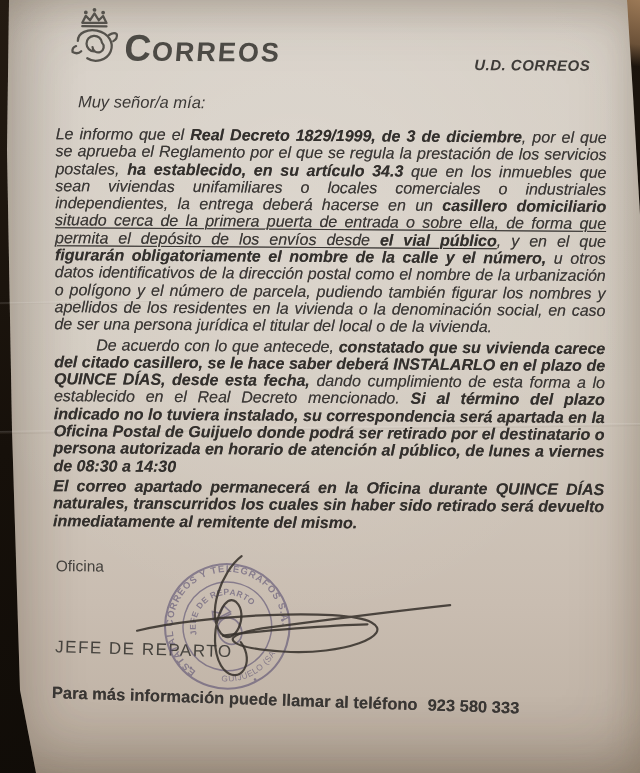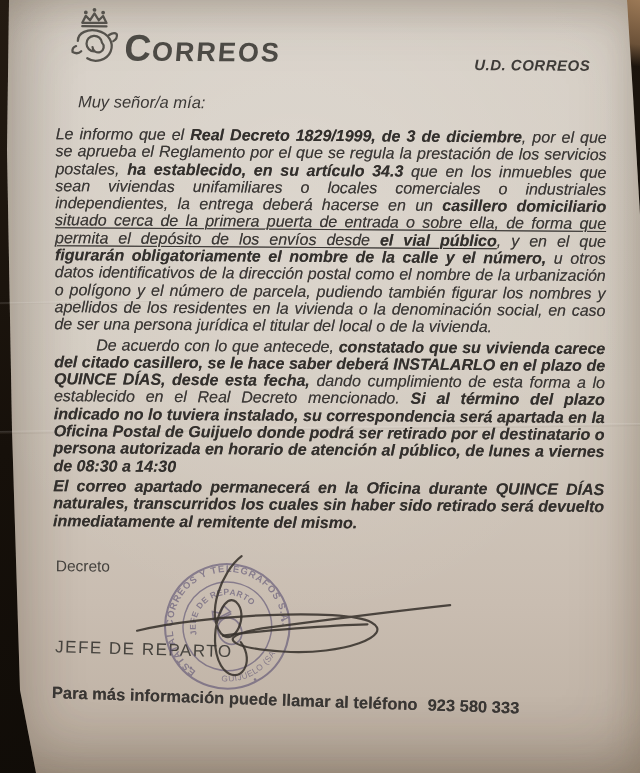--- a/index.html
+++ b/index.html
@@ -85,21 +85,21 @@
     <div class="unit">U.D. CORREOS</div>
 
     <div class="salutation">Muy señor/a mía:</div>
 
     <div class="body-text">
       <p><span>Le informo que el </span><span class="bold">Real Decreto 1829/1999, de 3 de diciembre</span><span>, por el que se aprueba el Reglamento por el que se regula la prestación de los servicios postales, </span><span class="bold">ha establecido, en su artículo 34.3</span><span> que en los inmuebles que sean viviendas unifamiliares o locales comerciales o industriales independientes, la entrega deberá hacerse en un </span><span class="bold">casillero domiciliario</span><span class="ul"> situado cerca de la primera puerta de entrada o sobre ella, de forma que permita el depósito de los envíos desde </span><span class="bold ul">el vial público</span><span>, y en el que </span><span class="bold">figurarán obligatoriamente el nombre de la calle y el número,</span><span> u otros datos identificativos de la dirección postal como el nombre de la urbanización o polígono y el número de parcela, pudiendo también figurar los nombres y apellidos de los residentes en la vivienda o la denominación social, en caso de ser una persona jurídica el titular del local o de la vivienda.</span></p>
       <p class="indent"><span>De acuerdo con lo que antecede, </span><span class="bold">constatado que su vivienda carece del citado casillero, se le hace saber deberá INSTALARLO en el plazo de QUINCE DÍAS, desde esta fecha, </span><span>dando cumplimiento de esta forma a lo establecido en el Real Decreto mencionado. </span><span class="bold">Si al término del plazo indicado no lo tuviera instalado, su correspondencia será apartada en la Oficina Postal de Guijuelo donde podrá ser retirado por el destinatario o persona autorizada en horario de atención al público, de lunes a viernes de 08:30 a 14:30</span></p>
       <p><span class="bold">El correo apartado permanecerá en la Oficina durante QUINCE DÍAS naturales, transcurridos los cuales sin haber sido retirado será devuelto inmediatamente al remitente del mismo.</span></p>
     </div>
 
-    <div class="place">Decreto</div>
+    <div class="place">Oficina</div>
     <div class="signer-role">JEFE DE REPARTO</div>
 
     <svg class="stamp" viewBox="0 0 150 150">
       <circle class="ring" cx="75" cy="75" r="59" stroke-width="2"></circle>
       <circle class="ring" cx="75" cy="75" r="42" stroke-width="1.4"></circle>
       <defs>
         <path id="arcTop" d="M 33 106 A 52 52 0 1 1 117 106"></path>
         <path id="arcBottom" d="M 33 106 A 52 52 0 0 0 117 106"></path>
         <path id="arcInner" d="M 45 75 A 30 30 0 1 1 105 75"></path>
       </defs>

